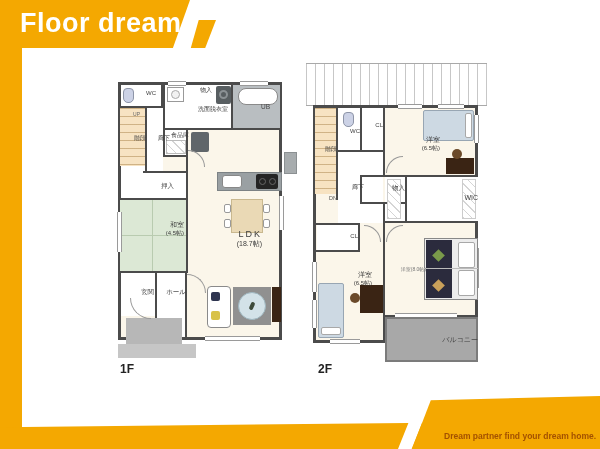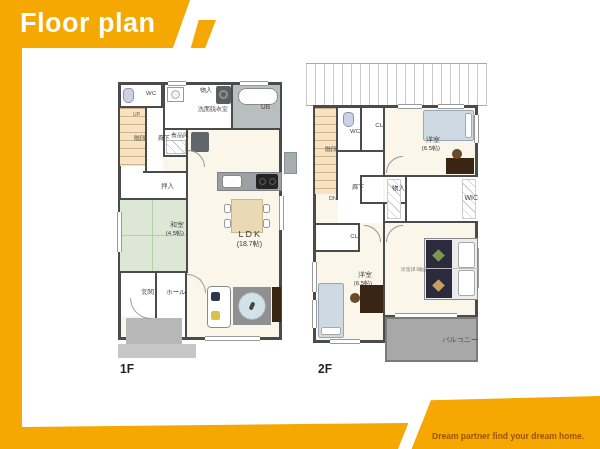--- a/index.html
+++ b/index.html
@@ -34,21 +34,21 @@
 </head>
 <body>
 
 <div class="canvas">
 
   <div class="a" style="left:0;top:0;width:22px;height:449px;background:#f4a801;"></div>
   <div class="a" style="left:0;top:421px;width:600px;height:28px;background:#f4a801;clip-path:polygon(0 22%,100% 0,100% 100%,0 100%);"></div>
 
   <div class="a" style="left:0;top:0;width:190px;height:48px;background:#f4a801;clip-path:polygon(0 0,100% 0,91% 100%,0 100%);"></div>
   <div class="a" style="left:180px;top:20px;width:36px;height:28px;background:#f4a801;clip-path:polygon(30% 100%,52% 0,100% 0,70% 100%);"></div>
-  <div class="a" style="left:20px;top:8px;font-size:27px;font-weight:bold;color:#fff;letter-spacing:.5px;">Floor plan</div>
+  <div class="a" style="left:20px;top:8px;font-size:27px;font-weight:bold;color:#fff;letter-spacing:.5px;">Floor dream</div>
 
   <div>
     <div class="a cream" style="left:118px;top:82px;width:164px;height:258px;border:3px solid #4b4b4b;"></div>
 
     <div class="a white" style="left:121px;top:85px;width:42px;height:21px;"></div>
     <div class="a white" style="left:165px;top:85px;width:66px;height:43px;"></div>
     <div class="a white" style="left:165px;top:130px;width:21px;height:25px;"></div>
     <div class="a white" style="left:147px;top:108px;width:16px;height:90px;"></div>
     <div class="a white" style="left:121px;top:166px;width:26px;height:32px;"></div>
     <div class="a white" style="left:145px;top:173px;width:41px;height:25px;"></div>
@@ -216,16 +216,16 @@
       <span class="f7" style="display:block;">洋室</span>
       <span class="f6" style="display:block;">(6.5帖)</span>
     </div>
     <div class="lbl f5" style="left:392px;top:266px;width:34px;color:#777;">洋室(8.0帖)</div>
     <div class="lbl f7" style="left:385px;top:336px;width:93px;color:#3f3f3f;">バルコニー</div>
     <div class="lbl" style="left:318px;top:362px;width:30px;font-size:12px;font-weight:bold;color:#222;text-align:left;">2F</div>
   </div>
 
   <div class="a" style="left:398px;top:398px;width:34px;height:51px;background:#fff;clip-path:polygon(0 100%,60% 0,100% 0,40% 100%);z-index:3;"></div>
   <div class="a" style="left:412px;top:396px;width:188px;height:53px;background:#f4a801;clip-path:polygon(0 100%,10% 8%,100% 0,100% 100%);z-index:4;">
-    <div style="position:absolute;left:20px;top:35px;font-size:8.5px;font-weight:bold;color:#a35100;white-space:nowrap;">Dream partner find your dream home.</div>
+    <div style="position:absolute;left:32px;top:35px;font-size:8.5px;font-weight:bold;color:#a35100;white-space:nowrap;">Dream partner find your dream home.</div>
   </div>
 
 </div>
 
 </body></html>

